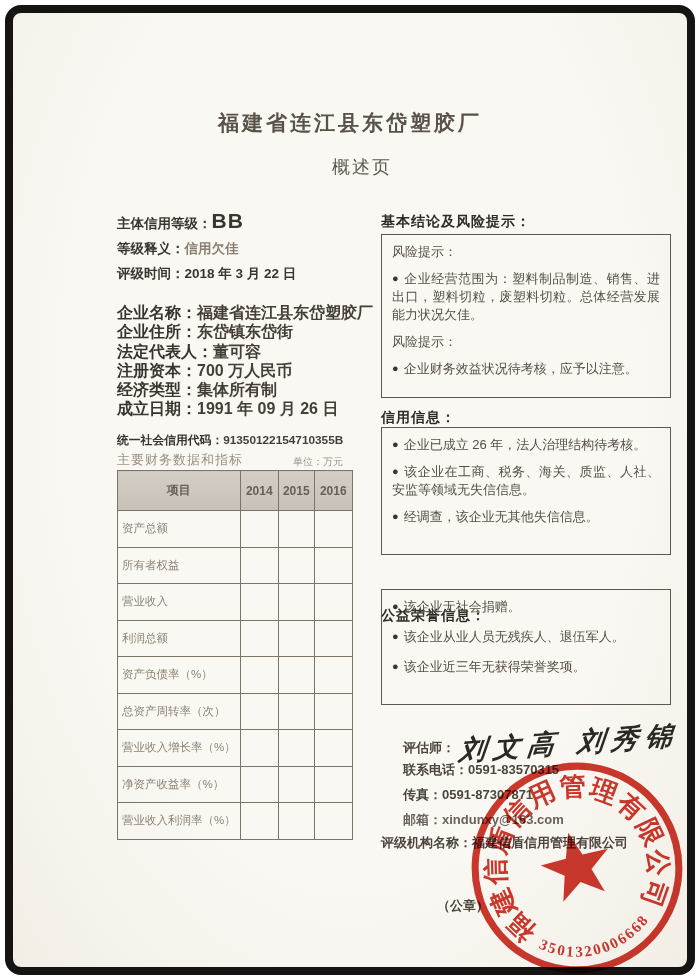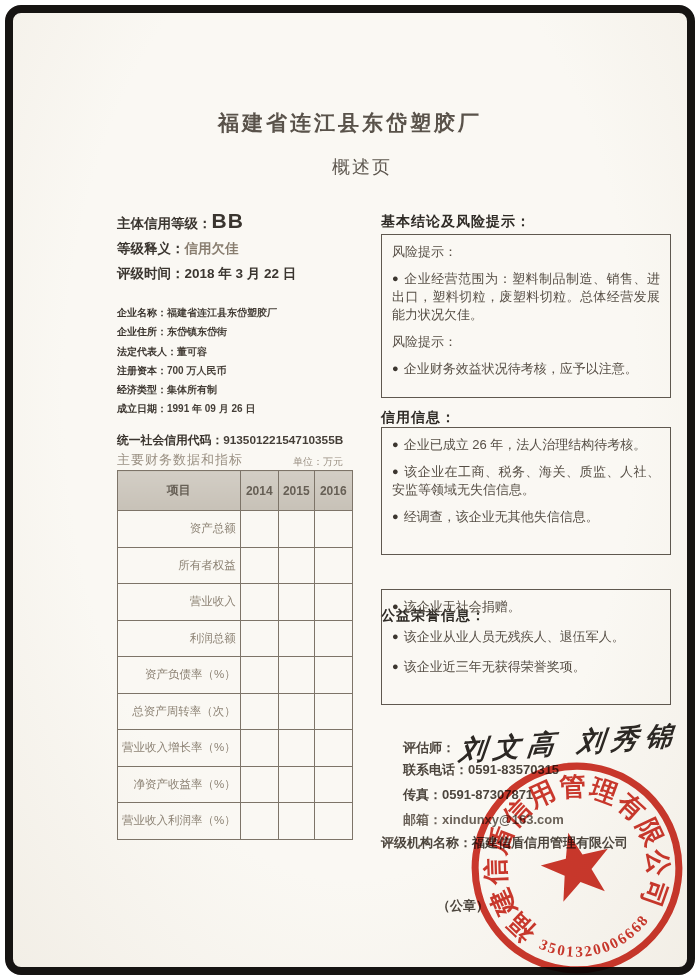--- a/index.html
+++ b/index.html
@@ -11,31 +11,31 @@
   .title{position:absolute;left:0;top:96px;width:100%;text-align:center;font-size:21px;
     font-weight:600;color:#59524a;letter-spacing:3px;}
   .subtitle{position:absolute;left:0;top:142px;width:100%;text-align:center;font-size:18px;
     font-weight:500;color:#5d564e;letter-spacing:2px;padding-left:12px;}
   
   .ratingblk{position:absolute;left:104px;top:196px;width:250px;color:#3a352f;}
   .ratingrow{margin-bottom:7px;font-size:13.5px;font-weight:700;}
   .ratingrow .big{font-size:21px;font-weight:600;letter-spacing:1px;}
   .ratingrow .faintval{color:#887d6f;font-weight:600;}
   .companyblk{position:absolute;left:104px;top:290px;width:262px;}
-  .field{font-size:10px;line-height:19.3px;font-weight:700;color:#3a342e;white-space:nowrap;}
+  .field{font-size:16px;line-height:19.3px;font-weight:700;color:#3a342e;white-space:nowrap;}
   .field .fvalue{font-weight:700;color:#443e37;}
   .field.small{font-size:11.8px;margin-top:12px;}
   .tablecaption{position:absolute;left:104px;top:438px;width:226px;color:#9a9083;font-size:13px;
     letter-spacing:1px;}
   .tableunit{position:absolute;left:104px;top:442px;width:226px;text-align:right;color:#9a9083;font-size:10px;}
   table.fin{position:absolute;left:104px;top:457px;border-collapse:collapse;table-layout:fixed;}
   table.fin th,table.fin td{border:1px solid #7d7468;padding:8px 4px;height:19.5px;}
   table.fin th{height:23px;background:linear-gradient(180deg,#d3cec5,#c7c1b7);color:#665f55;
     font-size:12px;font-weight:700;}
-  table.fin td.rowlabel{font-size:11.5px;color:#8d8375;text-align:right;white-space:nowrap;}
+  table.fin td.rowlabel{font-size:11.5px;color:#8d8375;text-align:left;white-space:nowrap;}
   .sechead{position:absolute;font-size:14px;font-weight:800;color:#2e2a25;letter-spacing:1px;}
   .secbox{position:absolute;left:0;border:1px solid #5f584f;padding:8px 10px 6px 10px;width:268px;
     color:#564e45;font-size:13px;}
   .secbox .line{margin:0 0 9px 0;line-height:18px;text-align:justify;}
   .bul{display:inline-block;margin-right:5px;color:#3c362f;font-size:11px;transform:translateY(-1px);}
   
   .footline{position:absolute;font-size:13px;font-weight:700;color:#4c453d;white-space:nowrap;}
   .sig{font-family:"DejaVu Serif","Liberation Serif",serif;font-style:italic;font-weight:700;
     font-size:27px;color:#2c2824;letter-spacing:7px;display:inline-block;
     transform:rotate(-4deg) skewX(-10deg);margin-left:4px;}

